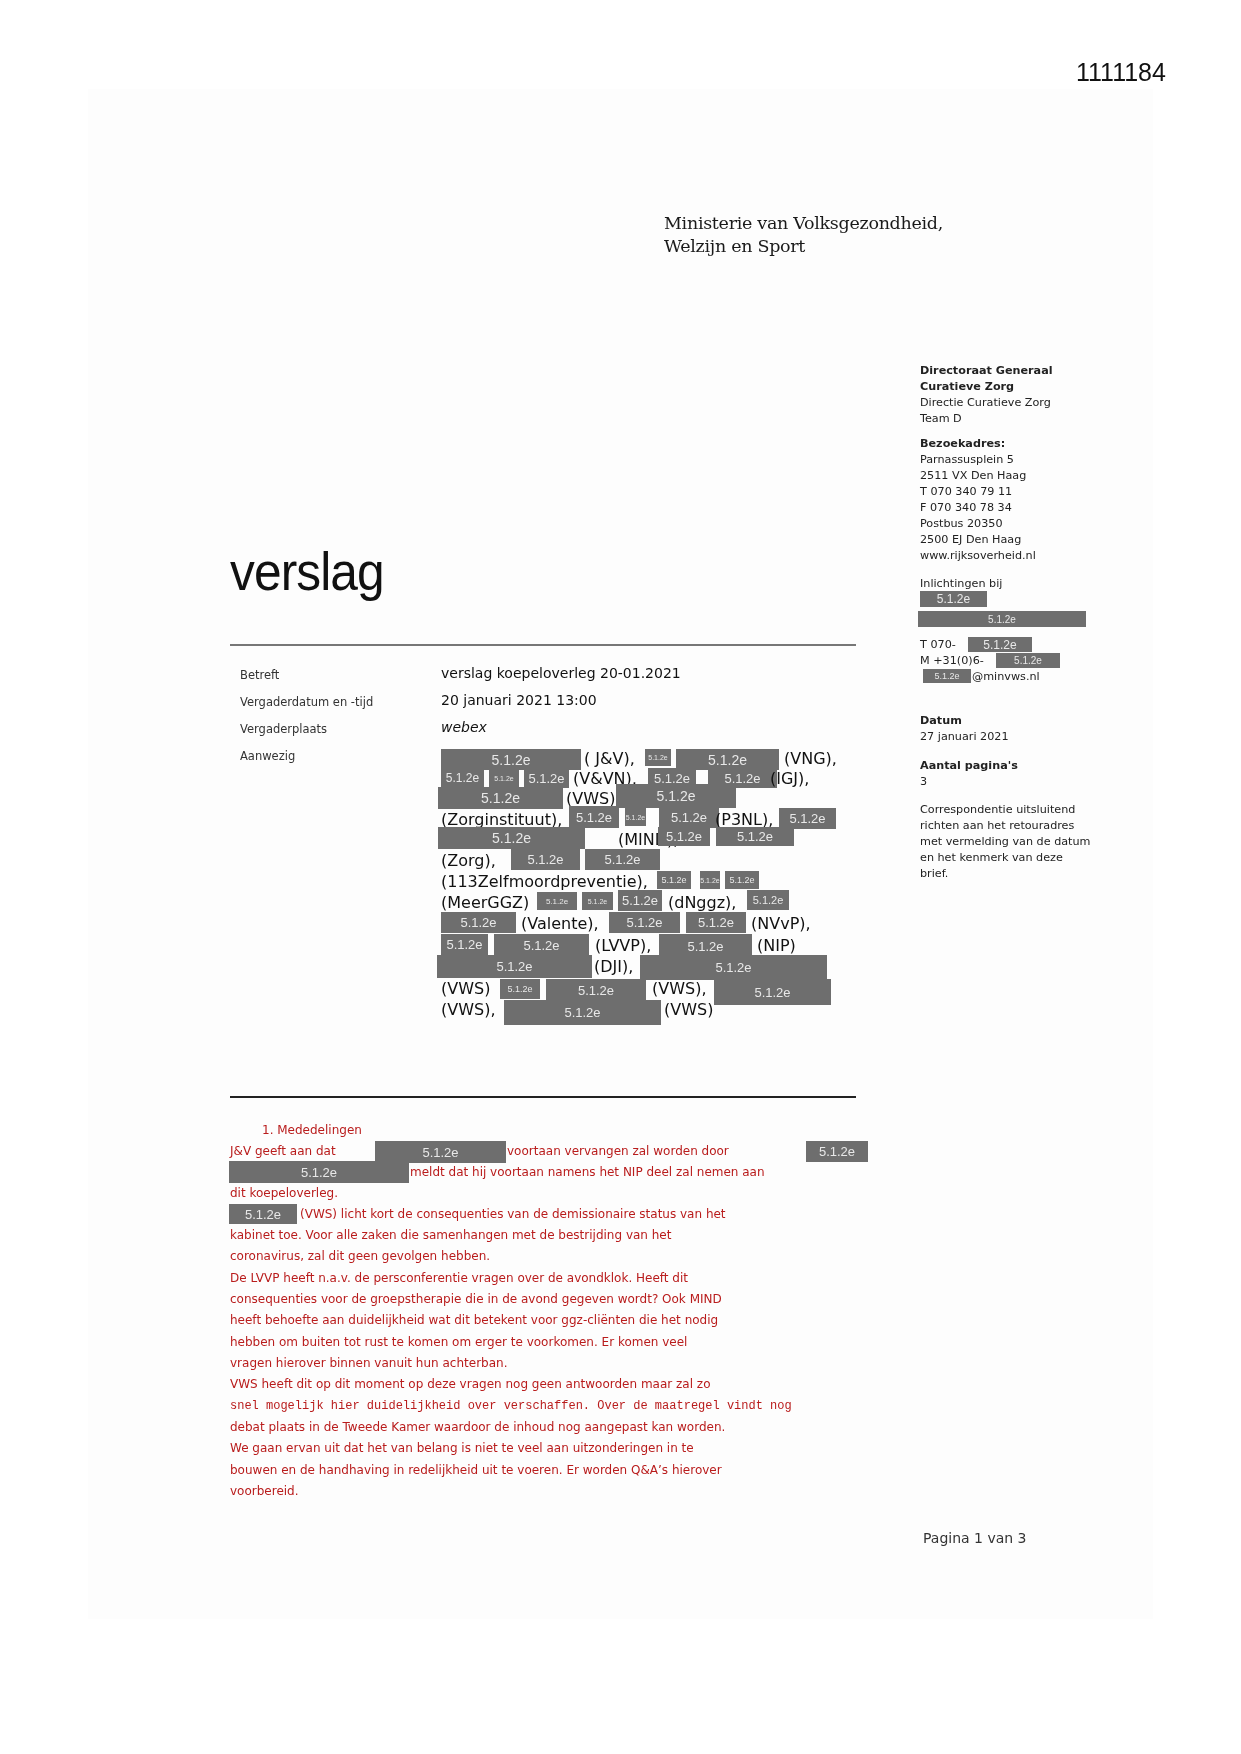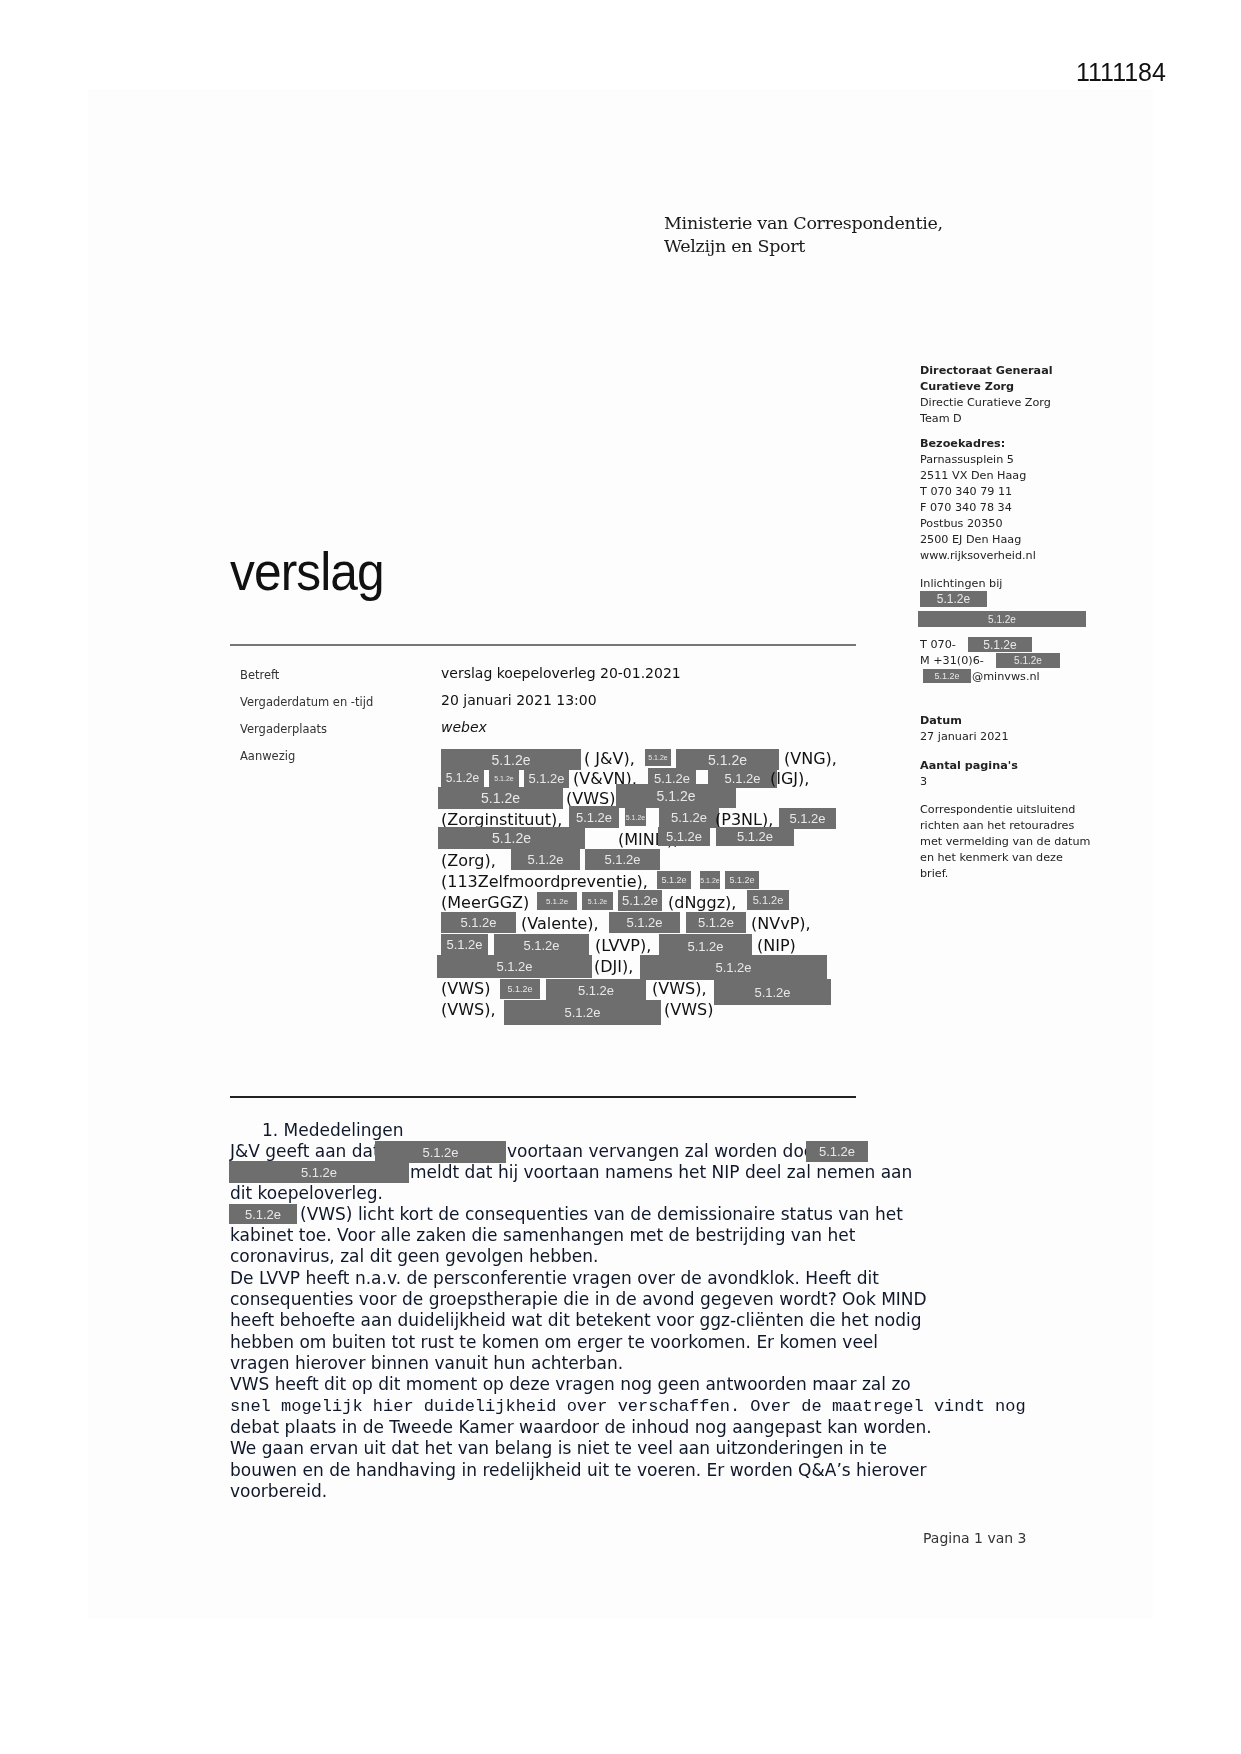--- a/index.html
+++ b/index.html
@@ -11,32 +11,32 @@
   .ministry div { white-space:nowrap; }
   .side { position:absolute; left:920px; font-size:11.2px; line-height:16px; color:#222; }
   .side .b { font-weight:bold; }
   .title { position:absolute; left:230px; top:540px; font-family:"Liberation Sans", sans-serif; font-size:54px; color:#111; letter-spacing:-1px; transform:scaleX(0.92); transform-origin:left; }
   .rule { position:absolute; left:230px; width:626px; height:1.5px; background:#777; }
   .rule.dark { background:#222; height:2px; }
   .meta-label { position:absolute; left:240px; font-size:11.5px; color:#333; }
   .meta-value { position:absolute; left:441px; font-size:14px; color:#111; }
   .red { position:absolute; background:#6e6e6e; color:#e8e8e8; font-family:"Liberation Sans", sans-serif; text-align:center; display:flex; align-items:center; justify-content:center; overflow:hidden; white-space:nowrap; }
   .t { position:absolute; font-size:16px; color:#111; white-space:nowrap; }
-  .body-text { position:absolute; left:230px; font-size:17px; line-height:21.3px; color:#0f172a; white-space:nowrap; }
+  .body-text { position:absolute; left:230px; font-size:12px; line-height:21.3px; color:#b91c1c; white-space:nowrap; }
   .footer { position:absolute; left:923px; top:1530px; font-size:14px; color:#333; }
 </style>
 </head>
 <body>
 
 <div class="docnum">1111184</div>
 
 <div class="page"></div>
 
 <div class="ministry">
-  <div>Ministerie van Correspondentie,</div>
+  <div>Ministerie van Volksgezondheid,</div>
   <div>Welzijn en Sport</div>
 </div>
 
 <div class="side" style="top:363px;">
   <div class="b">Directoraat Generaal</div>
   <div class="b">Curatieve Zorg</div>
   <div>Directie Curatieve Zorg</div>
   <div>Team D</div>
 </div>
 <div class="side" style="top:436px;">

